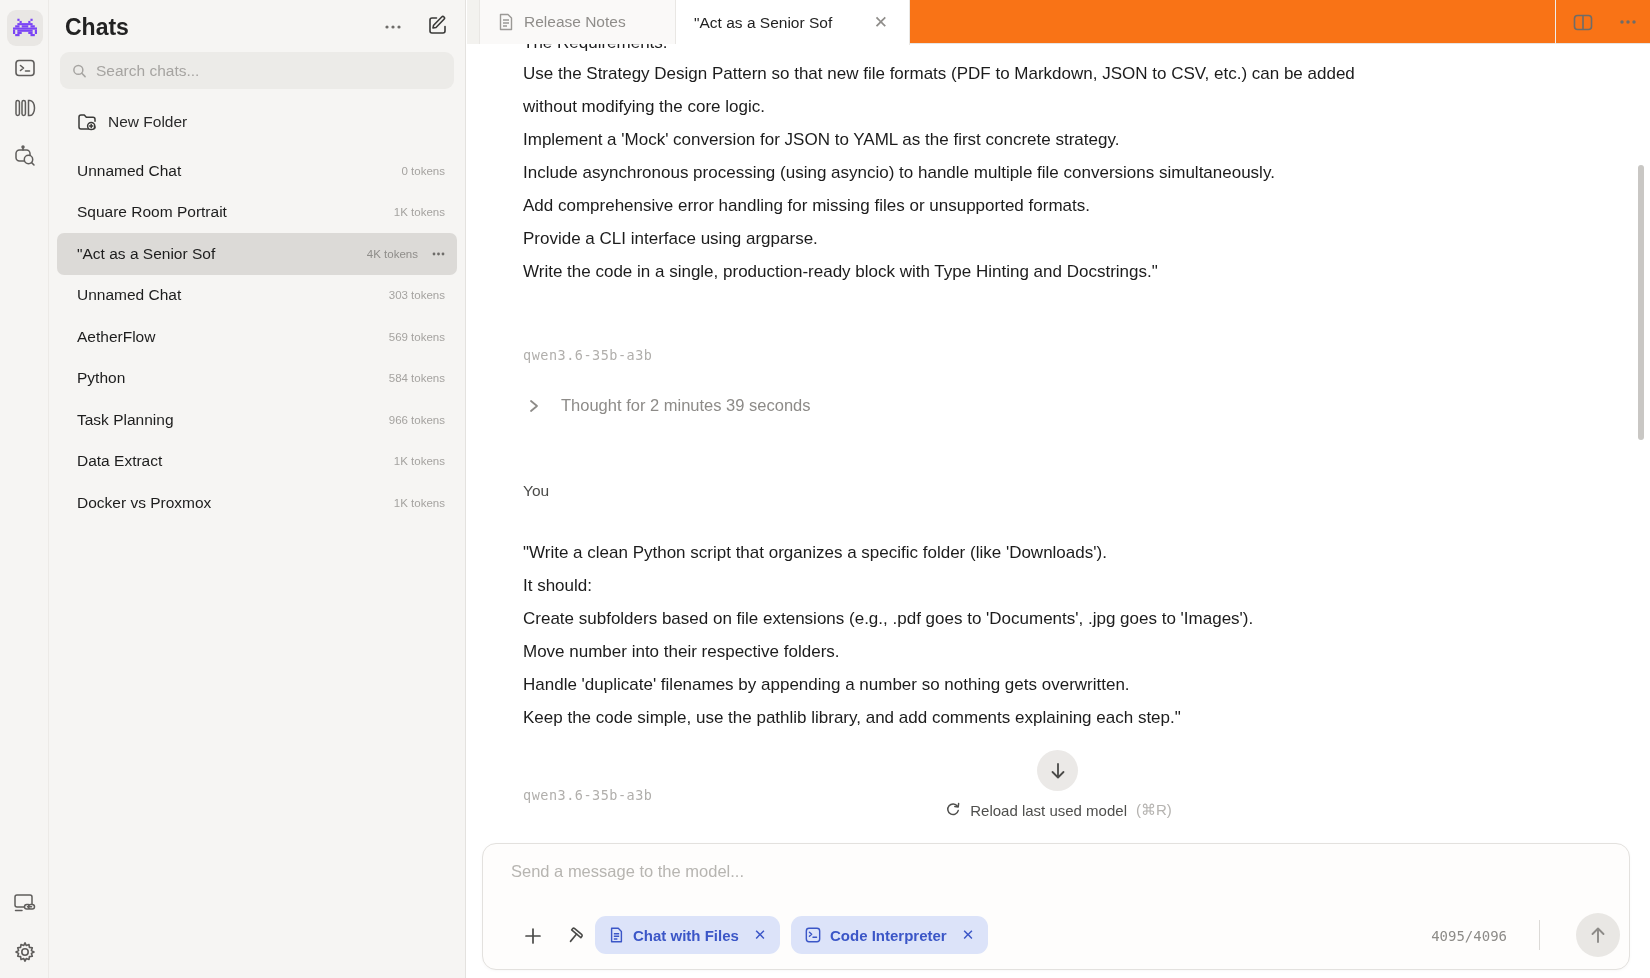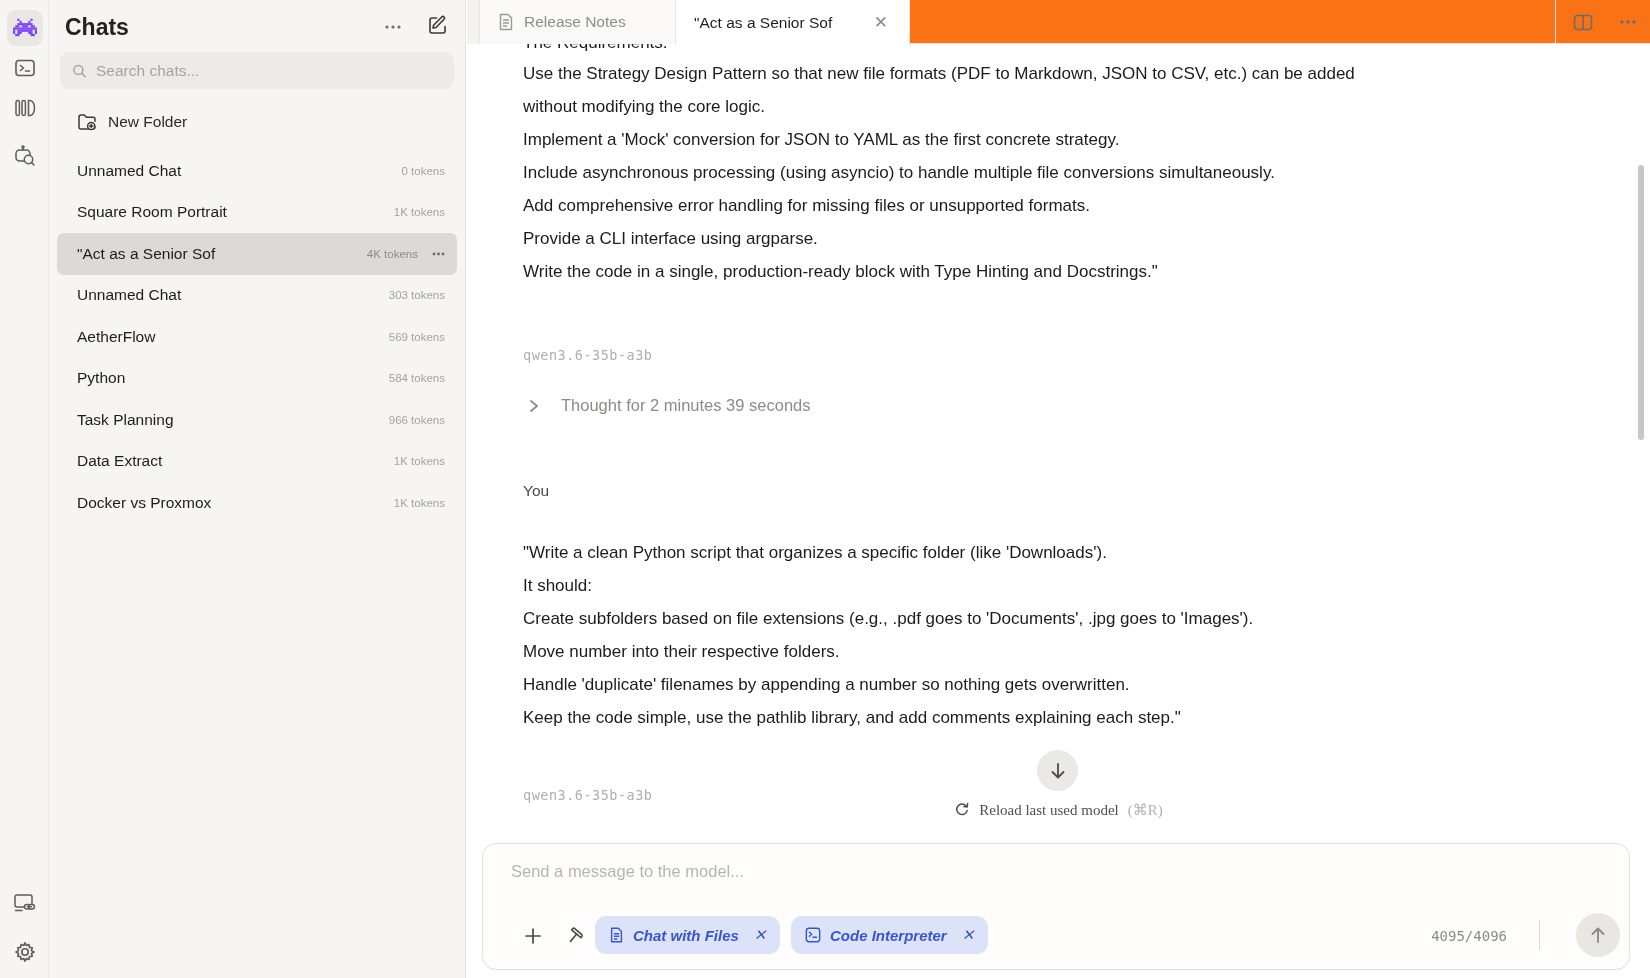--- a/index.html
+++ b/index.html
@@ -66,36 +66,36 @@
   .model-label { position:absolute; left:56px; font-family:"DejaVu Sans Mono", monospace;
                  font-size:13.5px; color:#b1afac; letter-spacing:0.5px; }
   .thought-row { position:absolute; left:62px; top:352px; display:flex; align-items:center;
                  gap:22px; color:#8d8b88; font-size:16.5px; cursor:pointer; }
   .you-label { position:absolute; left:56px; top:438px; font-size:15.5px; color:#4a4a48; }
   .user-block { position:absolute; left:56px; top:492px; }
   .scroll-down-btn { position:absolute; left:570px; top:706px; width:41px; height:41px;
                      border-radius:50%; background:#ebe9e7; display:flex; align-items:center;
                      justify-content:center; cursor:pointer; }
   .reload-row { position:absolute; left:0; top:757px; width:1183px; display:flex;
-                justify-content:center; align-items:center; gap:9px; font-size:15px;font-family:Liberation Serif, serif; }
+                justify-content:center; align-items:center; gap:9px; font-size:15px; }
   .reload-label { color:#4f4f4d; cursor:pointer; }
   .reload-shortcut { color:#b5b3b0; }
 
   
   .composer { position:absolute; left:15px; top:799px; width:1148px; height:127px;
               background:#fefdfc; border:1px solid #e3e1de; border-radius:14px;
               box-shadow:0 1px 3px rgba(0,0,0,0.03); }
   .composer input { position:absolute; left:28px; top:18px; width:900px; border:none; outline:none;
                     background:transparent; font-size:16.5px; color:#333;
                     font-family:"Liberation Sans",sans-serif; }
   .composer input::placeholder { color:#b7b5b1; }
   .comp-btn { position:absolute; top:79px; width:26px; height:26px; display:flex;
               align-items:center; justify-content:center; cursor:pointer; }
   .pill { position:absolute; top:72px; height:38px; border-radius:11px; background:#dce3f9;
-          display:flex; align-items:center; padding:0 14px; gap:9px; cursor:pointer;font-style:italic; }
+          display:flex; align-items:center; padding:0 14px; gap:9px; cursor:pointer; }
   .pill .plabel { font-size:15px; font-weight:600; color:#3b56c7; white-space:nowrap; }
   .pill .pclose { color:#3b56c7; font-size:15px; margin-left:6px; cursor:pointer; }
   .counter { position:absolute; top:84px; right:122px; font-family:"DejaVu Sans Mono", monospace;
              font-size:14px; color:#8d8b88; }
   .comp-divider { position:absolute; left:1056px; top:76px; width:1px; height:30px; background:#dcdad7; }
   .send-btn { position:absolute; left:1093px; top:69px; width:44px; height:44px; border-radius:50%;
               background:#e9e7e4; display:flex; align-items:center; justify-content:center; cursor:pointer; }
 
   
   .scrollbar-thumb { position:absolute; right:6px; top:165px; width:6px; height:275px;

